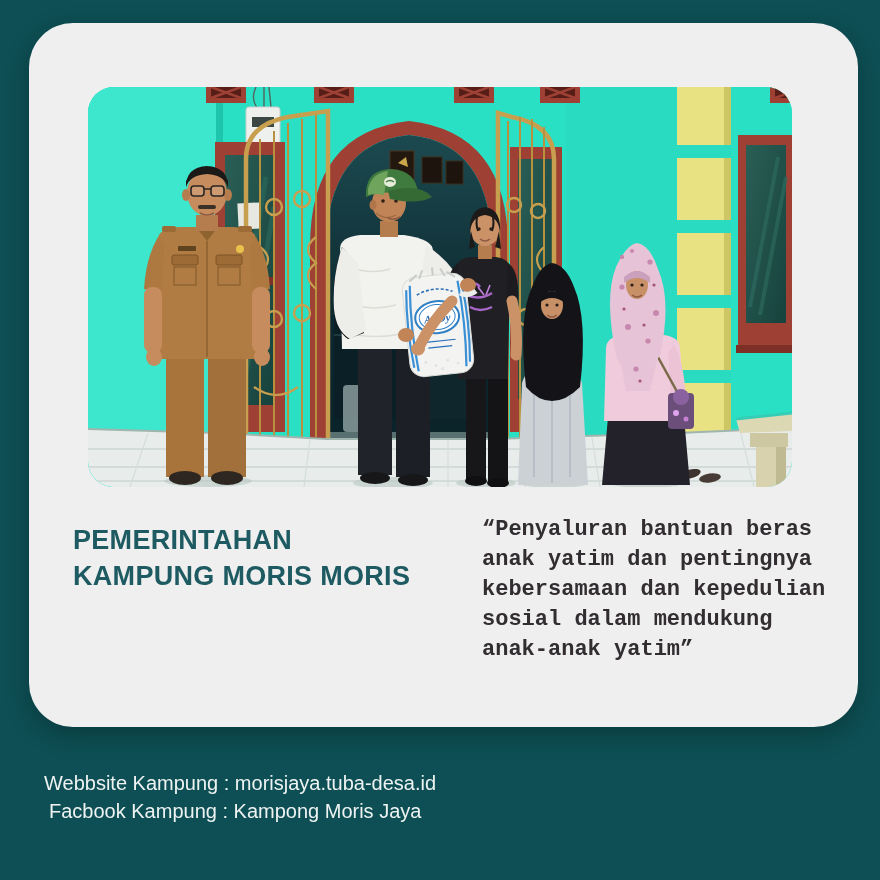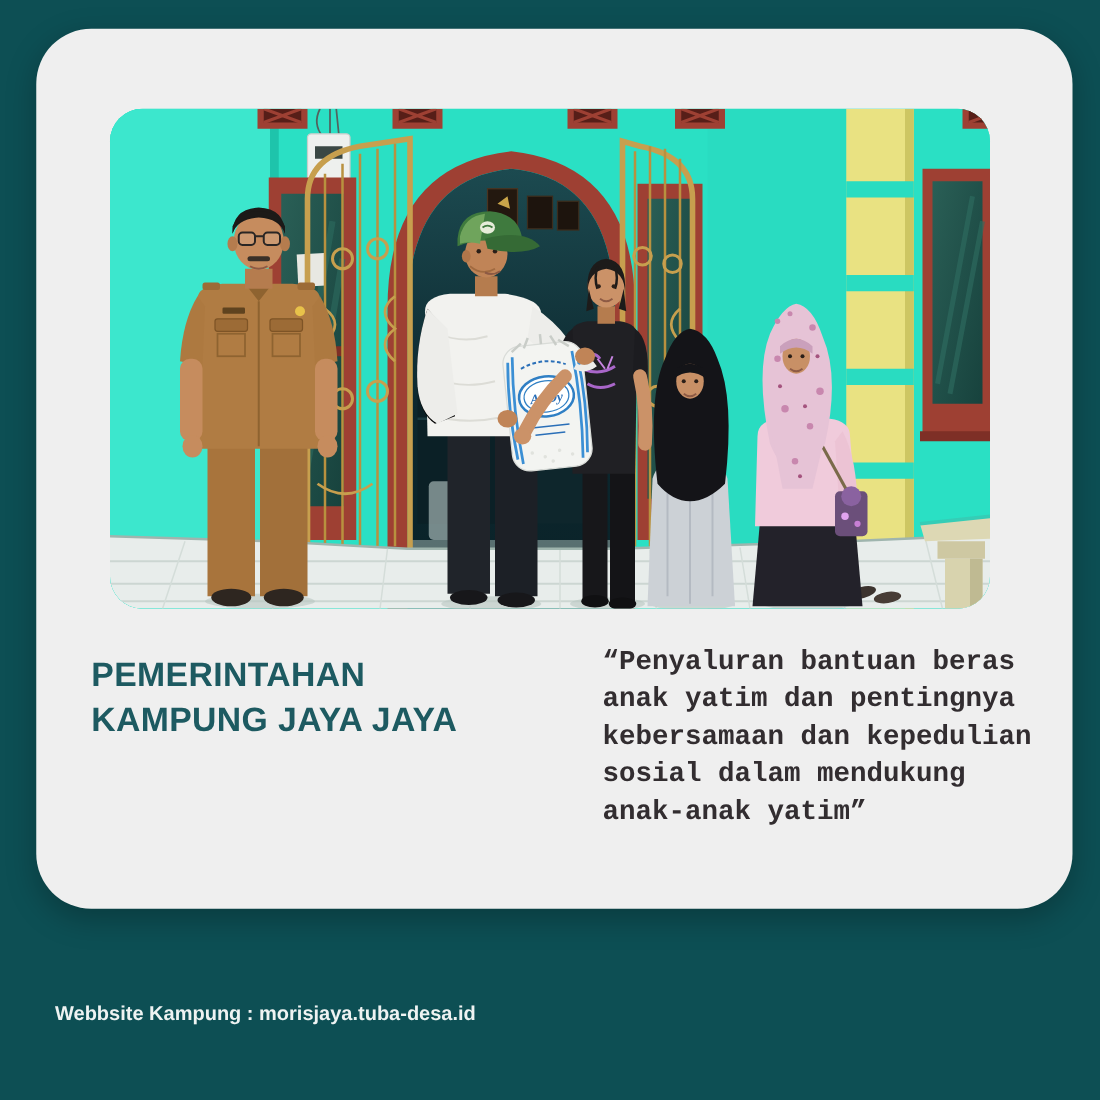--- a/index.html
+++ b/index.html
@@ -21,22 +21,22 @@
   .title{
     position:absolute;left:44px;top:499px;
     color:#1d5a61;font-weight:bold;font-size:27px;line-height:36px;
     letter-spacing:0.3px;
   }
   .quote{
     position:absolute;left:453px;top:492px;width:352px;
     color:#322d30;font-weight:bold;font-size:22px;line-height:30px;font-family:Liberation Mono, monospace;
   }
   .footer{
-    position:absolute;left:44px;top:798px;
-    color:#eef3f2;font-weight:bold;font-size:16px;line-height:28px;
+    position:absolute;left:44px;top:769px;
+    color:#eef3f2;font-weight:normal;font-size:20px;line-height:28px;
   }
   .footer .line2{margin-left:5px;}
 </style>
 </head>
 <body>
 
 <div class="card">
 
   <div class="photo">
     <svg viewBox="0 0 704 400">
@@ -339,21 +339,22 @@
         <path d="M372,206 q8,4 16,-2" stroke="#ededea" stroke-width="5" fill="none"></path>
         <path d="M364,214 Q344,234 332,258" stroke="#cb9268" stroke-width="11" stroke-linecap="round" fill="none"></path>
         <ellipse cx="330" cy="262" rx="7" ry="6.5" fill="#cb9268"></ellipse>
         <ellipse cx="318" cy="248" rx="8" ry="7" fill="#c08457"></ellipse>
       </g>
     </svg>
   </div>
 
   <div class="title">
     <div>PEMERINTAHAN</div>
-    <div>KAMPUNG JAYA JAYA</div>
+    <div>KAMPUNG MORIS MORIS</div>
   </div>
 
   <div class="quote">“Penyaluran bantuan beras anak yatim dan pentingnya kebersamaan dan kepedulian sosial dalam mendukung anak-anak yatim”</div>
 </div>
 
 <div class="footer">
   <div class="line1">Webbsite Kampung : morisjaya.tuba-desa.id</div>
+  <div class="line2">Facbook Kampung : Kampong Moris Jaya</div>
 </div>
 
 </body></html>

